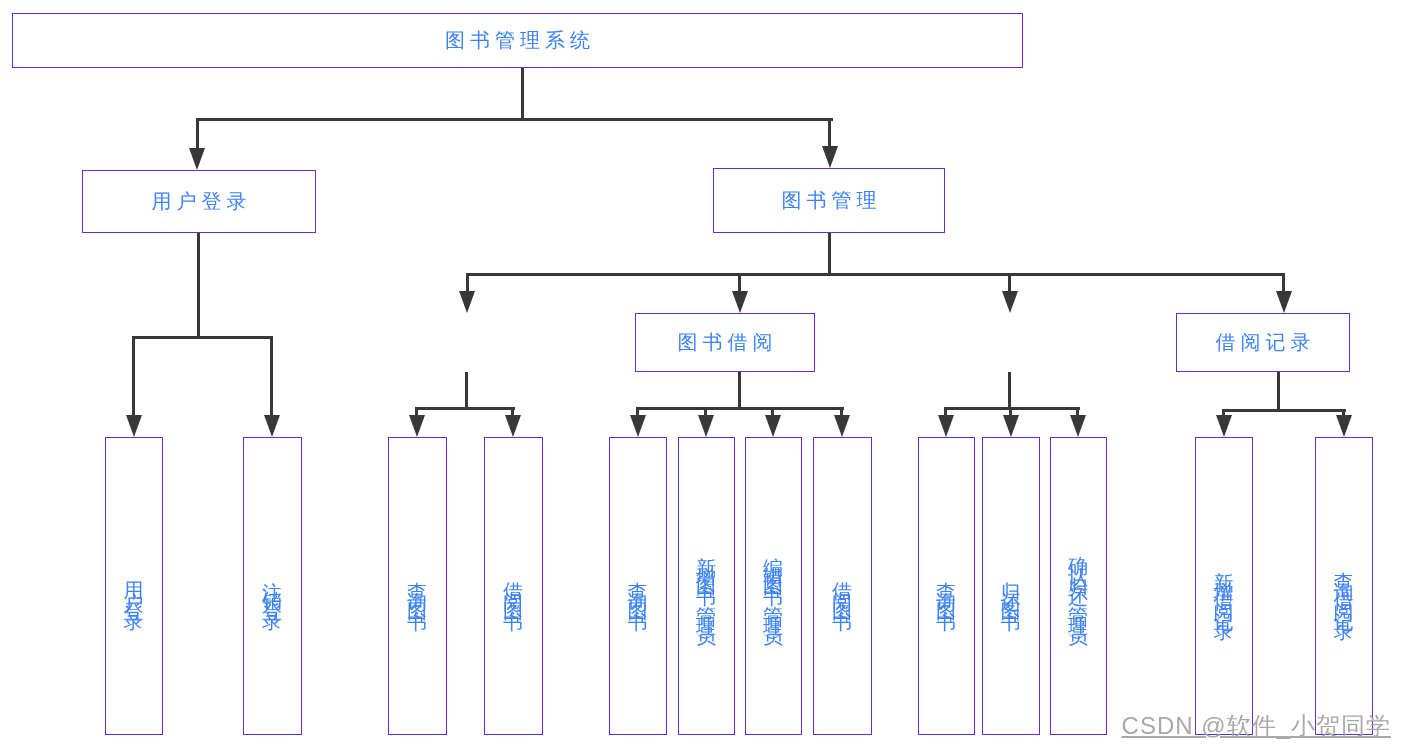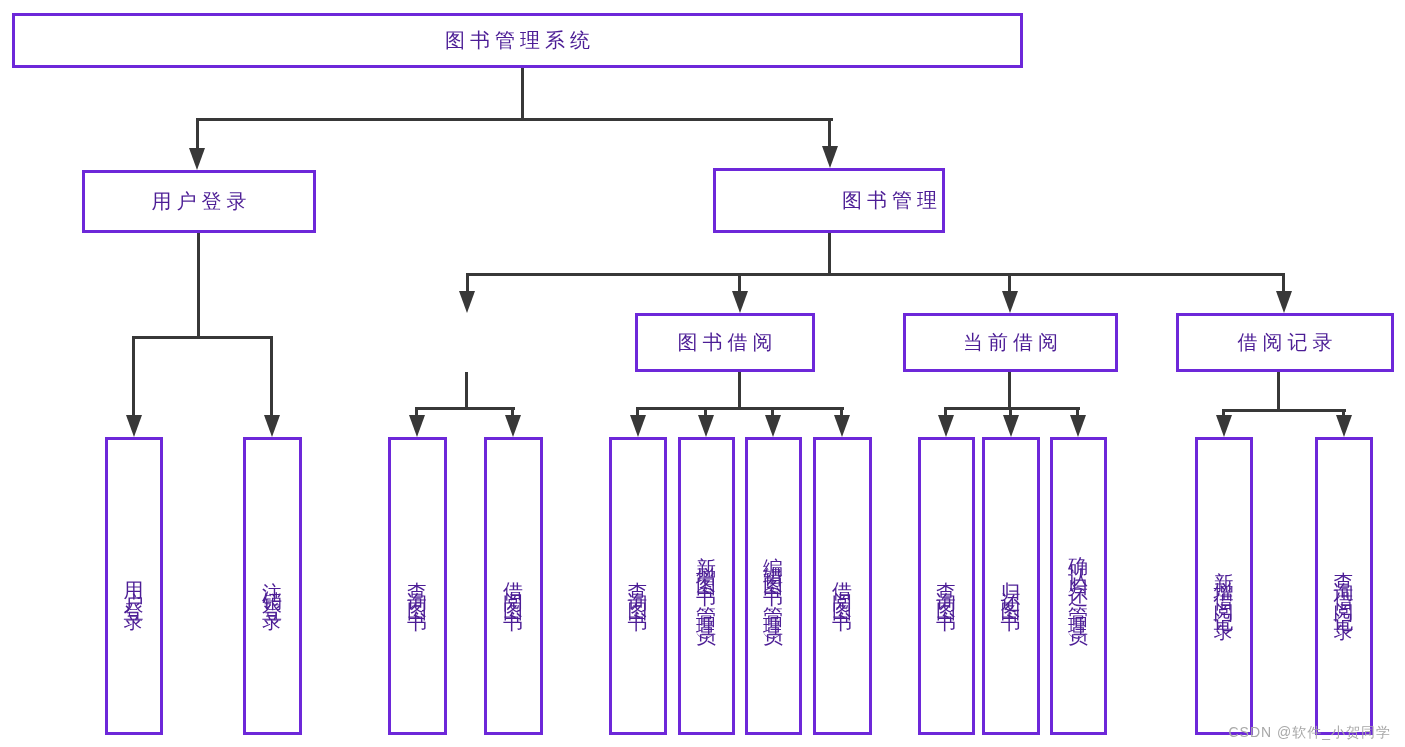--- a/index.html
+++ b/index.html
@@ -7,26 +7,26 @@
     position: relative;
     width: 1405px;
     height: 747px;
     background: #ffffff;
     font-family: "Liberation Sans", "DejaVu Sans", sans-serif;
     overflow: hidden;
   }
   .node {
     position: absolute;
     box-sizing: border-box;
-    border: 3px solid #6d28d9;
+    border: 1px solid #6d28d9;
     background: #ffffff;
     display: flex;
     align-items: center;
     justify-content: center;
-    color: #4c1d95;
+    color: #3b82f6;
   }
   .node-h {
     font-size: 20px;
     letter-spacing: 5px;
     text-indent: 5px;
     white-space: nowrap;
   }
   .node-v {  }
   .vtext {
     writing-mode: vertical-rl;
@@ -45,25 +45,26 @@
     width: 0;
     height: 0;
     border-left: 8px solid transparent;
     border-right: 8px solid transparent;
     border-top: 22px solid #383838;
   }
   .watermark {
     position: absolute;
     right: 14px;
     bottom: 5px;
-    font-size: 14px;
+    font-size: 24px;
     color: #a8a8a8;
     letter-spacing: 1px;
     z-index: 10;
     white-space: nowrap;
+    text-decoration: underline;
   }
 </style>
 </head>
 <body>
 
 <div class="canvas">
   <div class="watermark">CSDN @软件_小贺同学</div>
 <div class="line" style="left: 521px; top: 68px; width: 3px; height: 50px;"></div>
     <div class="line" style="left: 196px; top: 118px; width: 637px; height: 3px;"></div>
     <div class="line" style="left: 196px; top: 118px; width: 3px; height: 36px;"></div>
@@ -115,30 +116,27 @@
     <div class="arrow" style="left: 1003px; top: 415px;"></div>
     <div class="arrow" style="left: 1070px; top: 415px;"></div>
     <div class="arrow" style="left: 1216px; top: 415px;"></div>
     <div class="arrow" style="left: 1336px; top: 415px;"></div>
     <div class="node node-h" style="left: 12px; top: 13px; width: 1011px; height: 55px;">
       <span>图书管理系统</span>
     </div>
     <div class="node node-h" style="left: 82px; top: 170px; width: 234px; height: 63px;">
       <span>用户登录</span>
     </div>
-    <div class="node node-h" style="left: 713px; top: 168px; width: 232px; height: 65px; justify-content: flex-end;">
+    <div class="node node-h" style="left: 713px; top: 168px; width: 232px; height: 65px;">
       <span>图书管理</span>
     </div>
     <div class="node node-h" style="left: 635px; top: 313px; width: 180px; height: 59px;">
       <span>图书借阅</span>
     </div>
-    <div class="node node-h" style="left: 903px; top: 313px; width: 215px; height: 59px;">
-      <span>当前借阅</span>
-    </div>
-    <div class="node node-h" style="left: 1176px; top: 313px; width: 218px; height: 59px;">
+    <div class="node node-h" style="left: 1176px; top: 313px; width: 174px; height: 59px;">
       <span>借阅记录</span>
     </div>
     <div class="node node-v" style="left: 105px; top: 437px; width: 58px; height: 298px;">
       <span class="vtext">用户登录</span>
     </div>
     <div class="node node-v" style="left: 243px; top: 437px; width: 59px; height: 298px;">
       <span class="vtext">注销登录</span>
     </div>
     <div class="node node-v" style="left: 388px; top: 437px; width: 59px; height: 298px;">
       <span class="vtext">查询图书</span>

